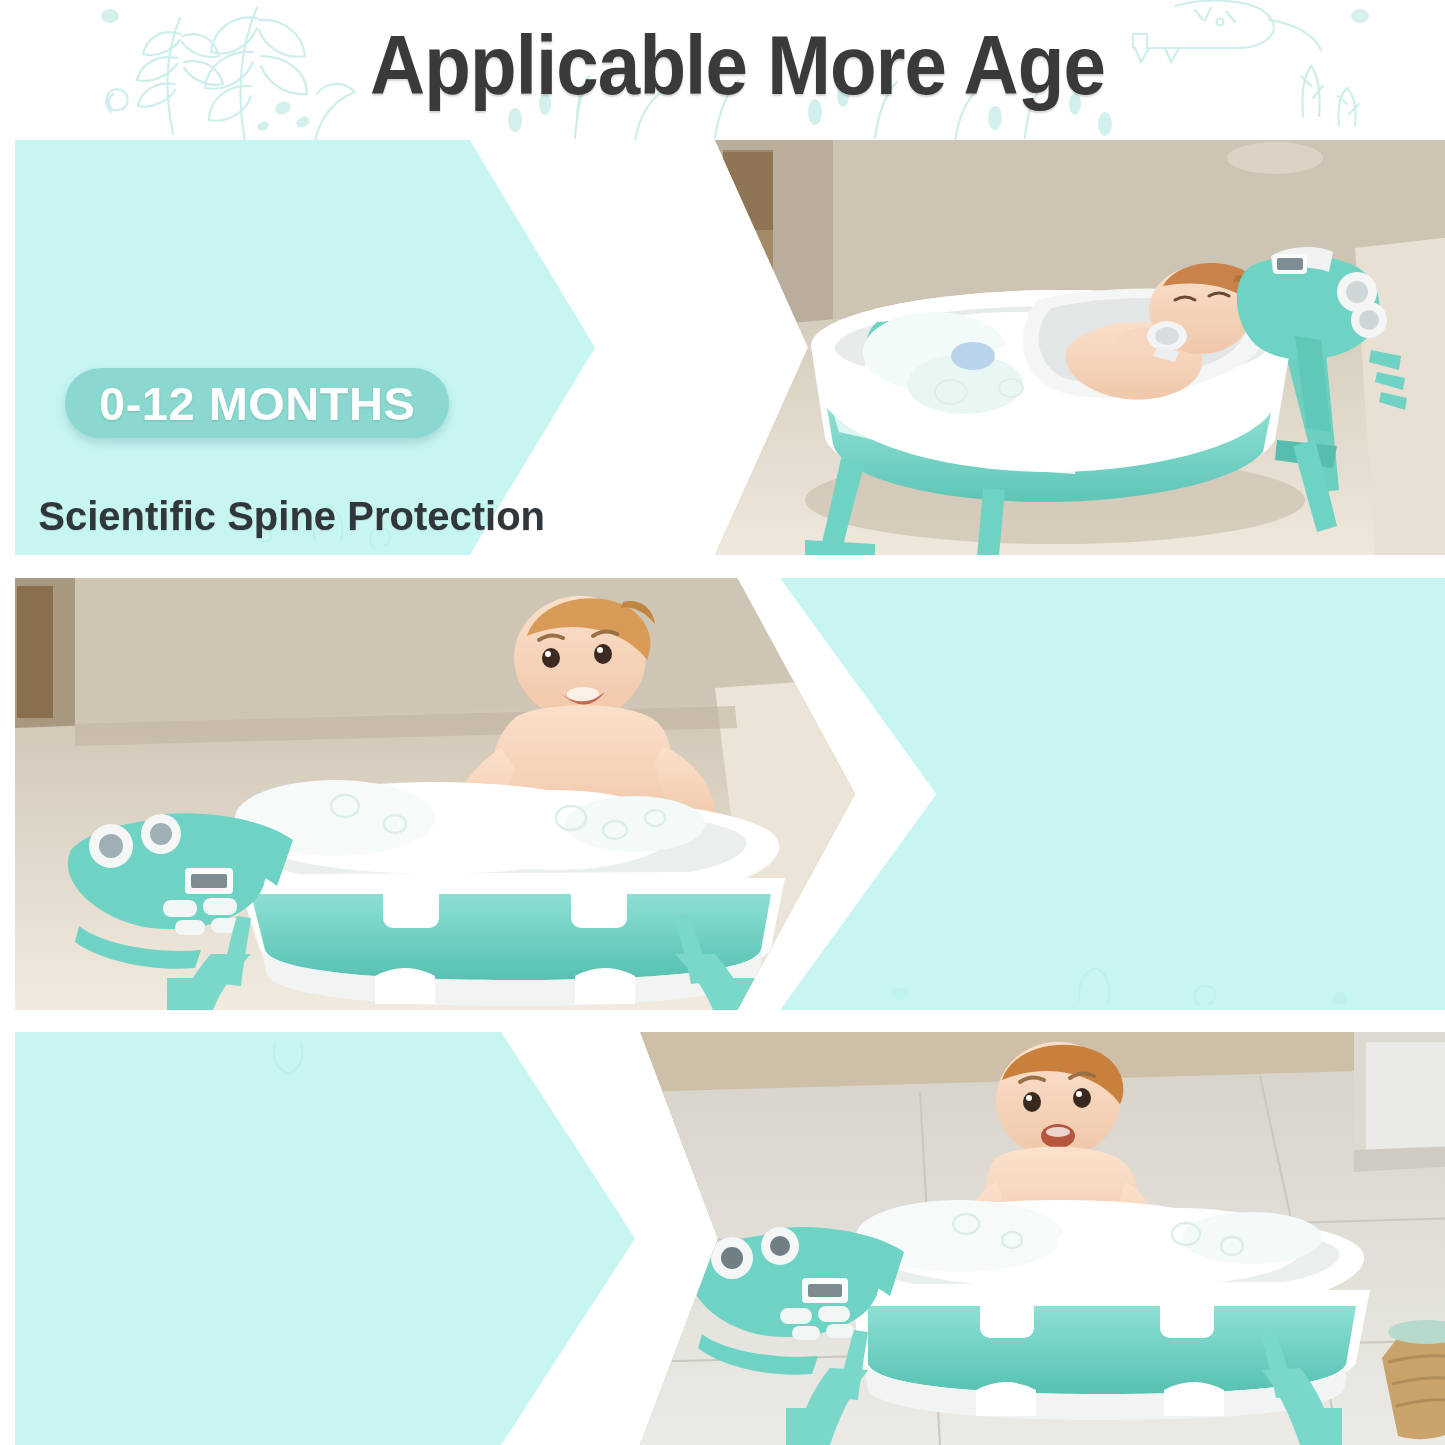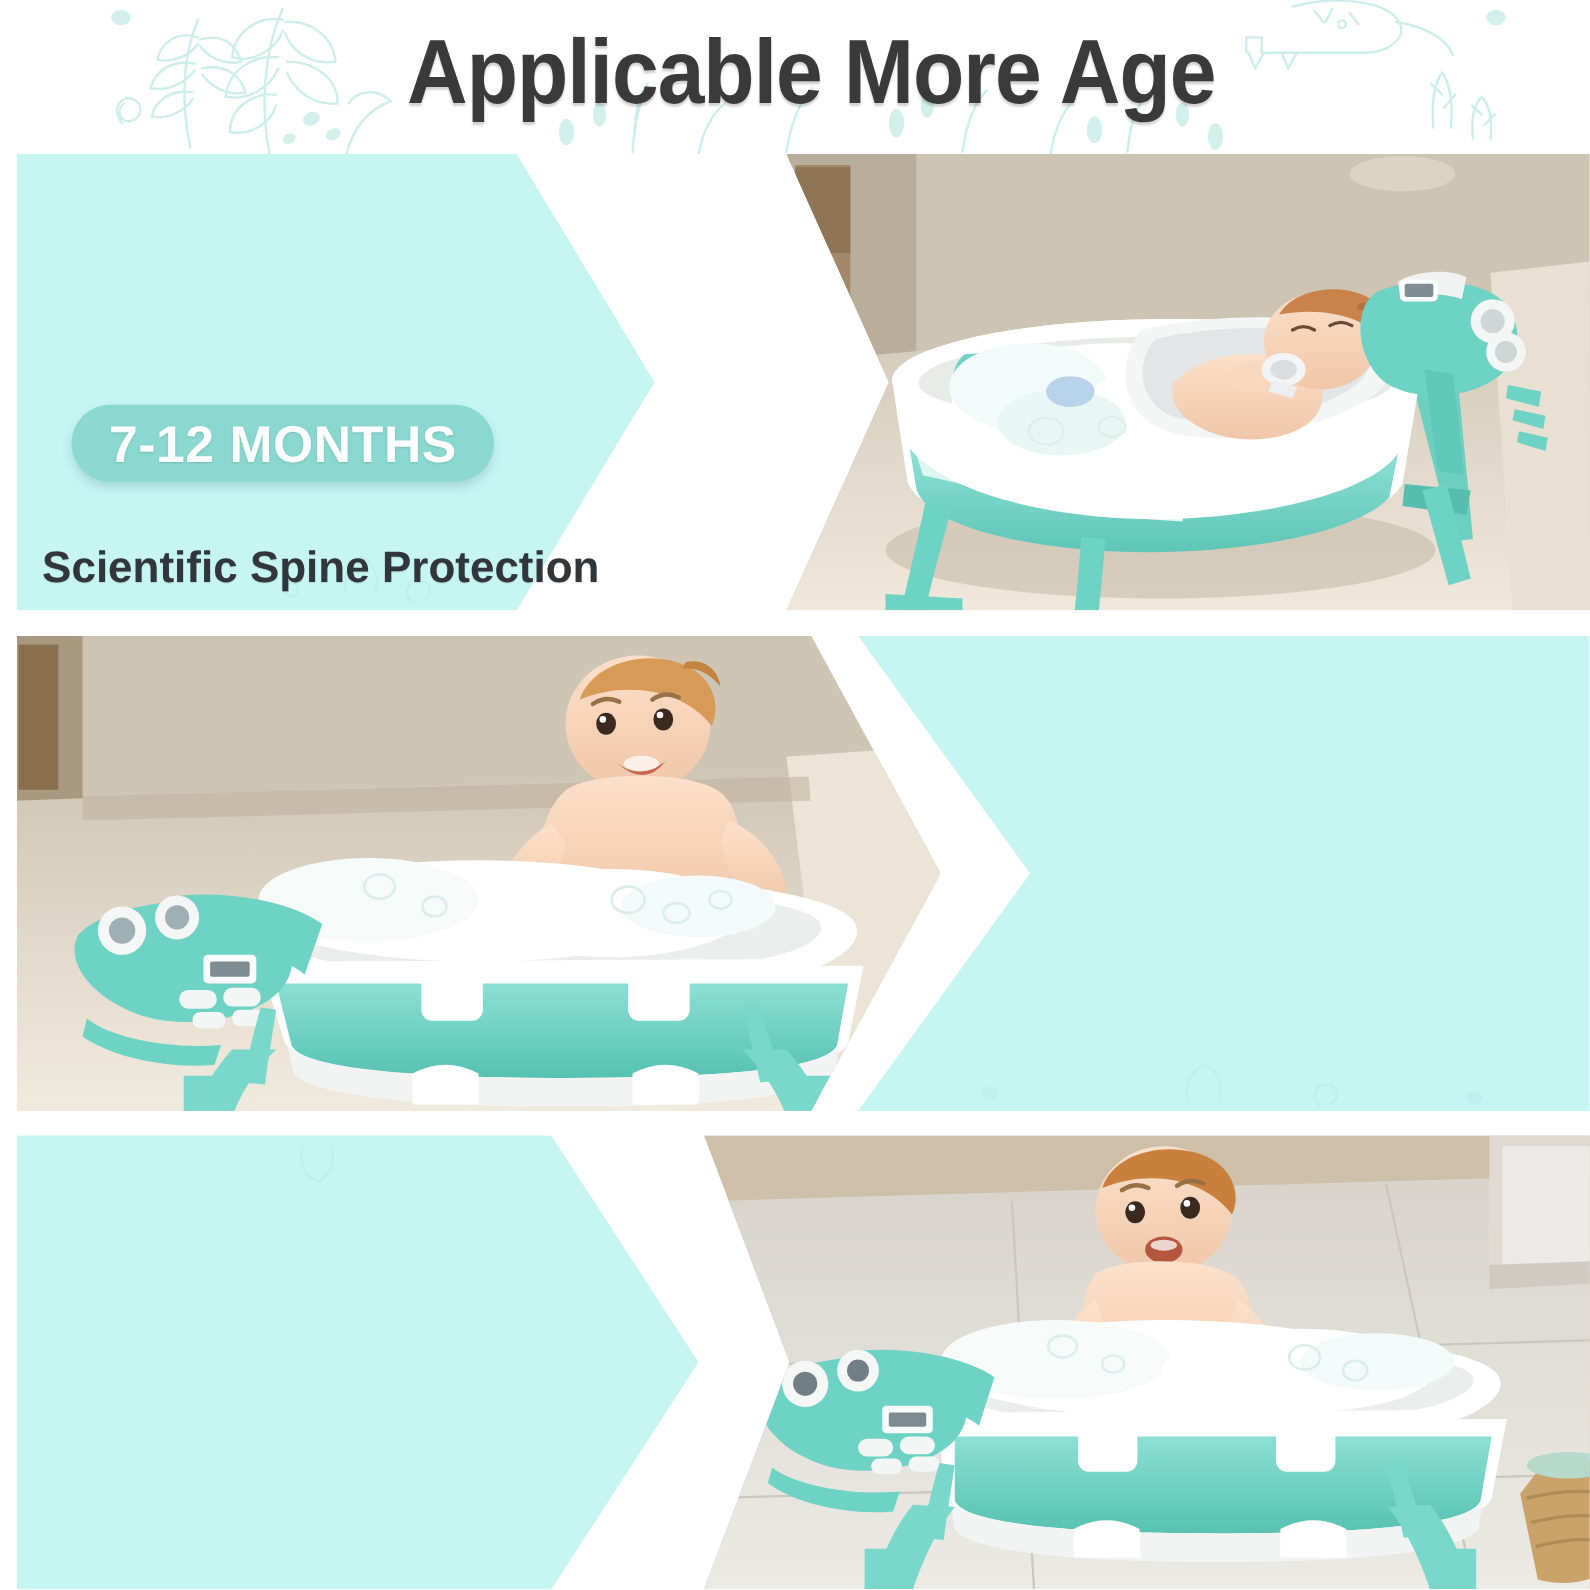--- a/index.html
+++ b/index.html
@@ -256,21 +256,21 @@
 
         <path d="M126 318 C118 356 110 390 104 415 l22 0 C132 388 142 352 150 322 Z" fill="#6ed2c4"></path>
         <path d="M90 400 l70 4 l0 11 l-70 0 Z" fill="#6ed2c4"></path>
         <path d="M268 348 C266 374 264 398 262 415 l22 0 C286 396 288 372 290 350 Z" fill="#6ed2c4"></path>
         <path d="M600 300 C608 330 616 360 622 386 l-20 6 C594 364 586 334 578 306 Z" fill="#6ed2c4"></path>
         <path d="M580 196 l26 4 l10 92 l-24 -4 Z" fill="#5fc6b7" opacity=".9"></path>
       </svg>
     </div>
 
     <div class="badge" id="r1-badge">
-      <span class="badge-label">7-12 MONTHS</span>
+      <span class="badge-label">0-12 MONTHS</span>
     </div>
     <div class="caption" id="r1-cap">Scientific Spine Protection</div>
   </div>
 
   <div class="row" id="row2">
 
     <div class="photo photo-left">
       <svg viewBox="0 0 840 432" preserveAspectRatio="xMidYMid slice">
         <defs>
           <linearGradient id="flr2" x1="0" y1="0" x2="0" y2="1">

